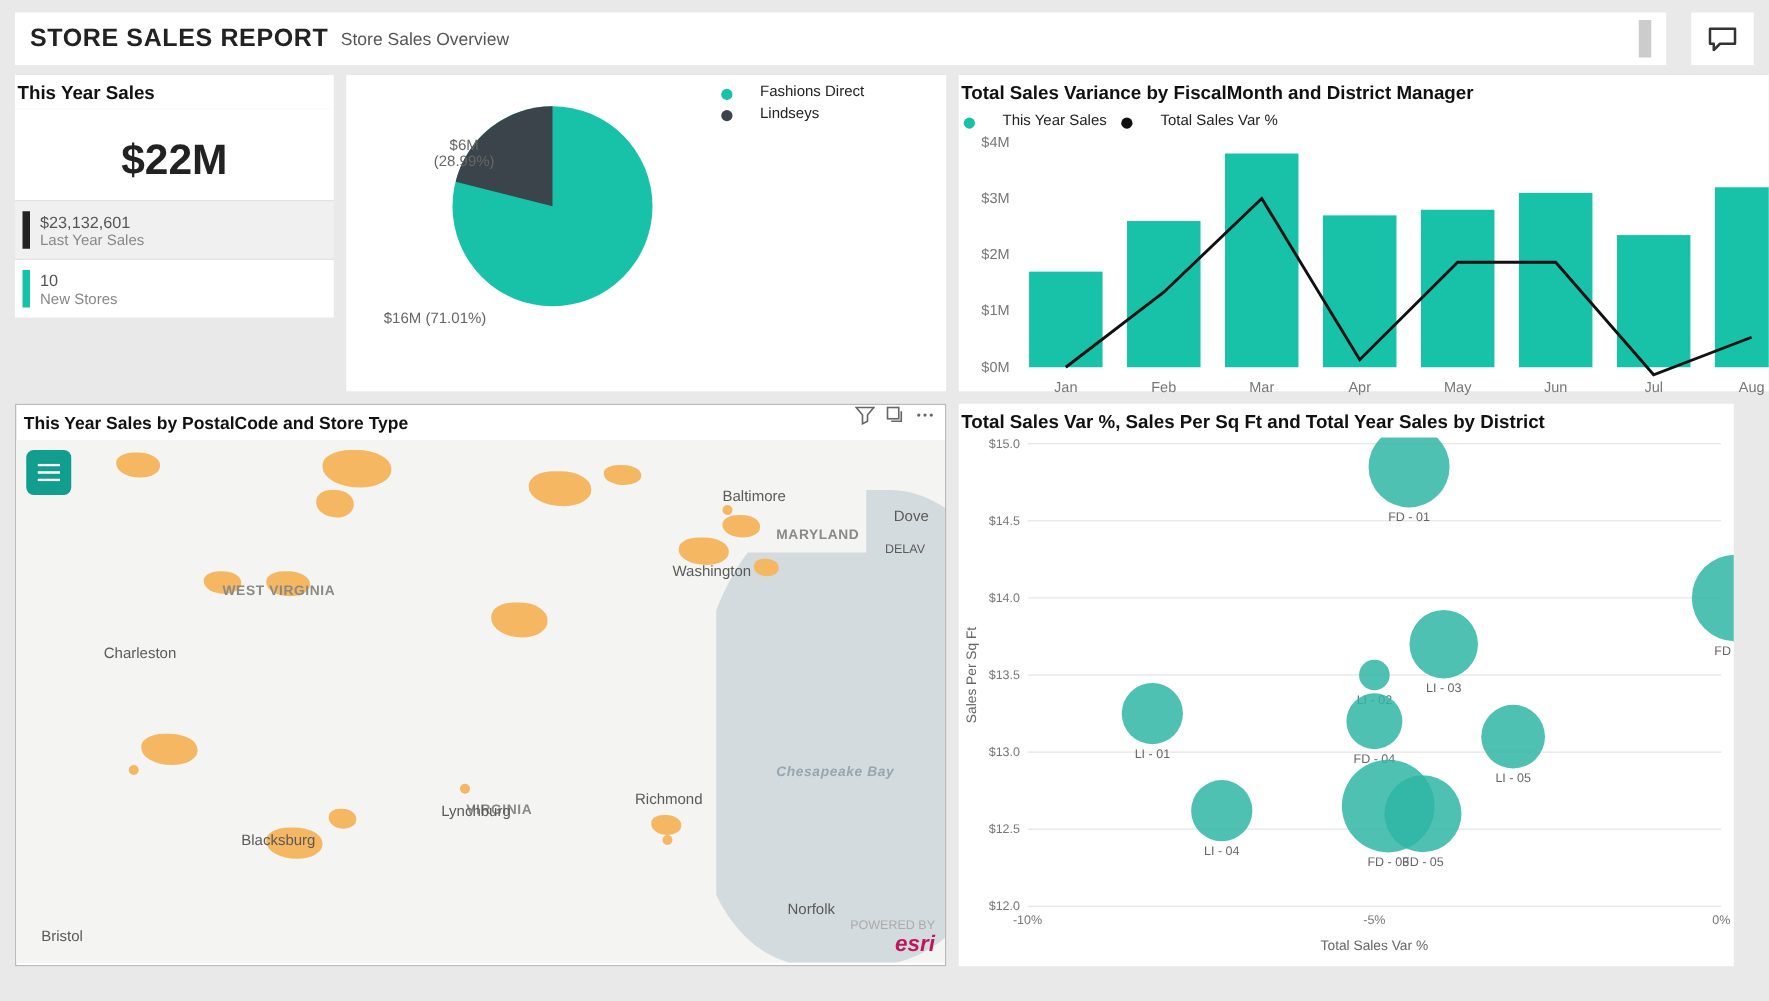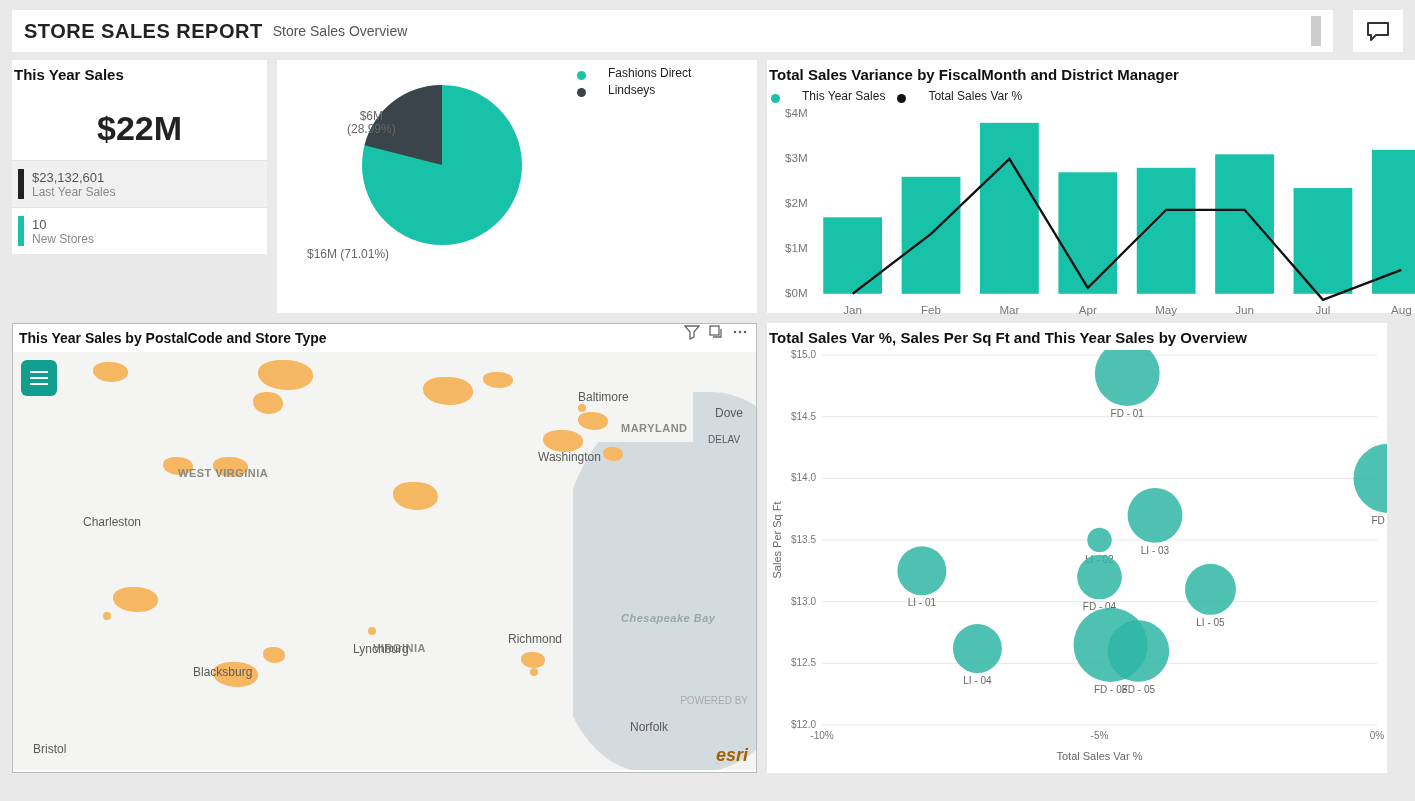--- a/index.html
+++ b/index.html
@@ -71,21 +71,21 @@
   .water{ position:absolute; background:#d4dbdf; border-radius:50% 40% 45% 35%;}
   .menu-btn{
     position:absolute; left:8px; top:8px; width:36px; height:36px;
     background:#119e8e; border-radius:6px; display:flex; align-items:center; justify-content:center;
     cursor:pointer;
   }
   .esri{
     position:absolute; right:8px; bottom:6px; color:#aaa; font-size:10px; line-height:1;
     text-align:right;
   }
-  .esri b{ font-size:18px; font-style:italic; color:#a16207; display:block;margin-top:40px;}
+  .esri b{ font-size:18px; font-style:italic; color:#be185d; display:block;}
   
   .combo{ width:720px; height:253px; }
   .combo-body{ height:205px; position:relative; }
   .svg-fill{ position:absolute; inset:0; }
   .axis-text { font-size:10px; fill:#777; }
   .tick-line { stroke:#ccc; stroke-width:.5; }
   
   .scatter{ width:620px; height:450px; }
   .scatter-body{ height:415px; position:relative; }
   .bubble-label{ font-size:10px; fill:#666; text-anchor:middle;}
@@ -279,21 +279,21 @@
             <rect x="453.4375" y="68.9375" width="50.625" height="91.0625" fill="#17c2a8"></rect>
             <text class="axis-text" x="478.75" y="177" text-anchor="middle">Jul</text>
             <rect x="520.9375" y="36" width="50.625" height="124" fill="#17c2a8"></rect>
             <text class="axis-text" x="546.25" y="177" text-anchor="middle">Aug</text>
             <polyline points="73.75,160 141.25,108.33333333333334 208.75,43.75 276.25,154.83333333333334 343.75,87.66666666666667 411.25,87.66666666666667 478.75,165.16666666666666 546.25,139.33333333333334" fill="none" stroke="#111" stroke-width="2"></polyline>
           </svg>
       </div>
     </div>
 
     <div class="card scatter">
-      <div class="card-title">Total Sales Var %, Sales Per Sq Ft and This Year Sales by Overview</div>
+      <div class="card-title">Total Sales Var %, Sales Per Sq Ft and Total Year Sales by District</div>
       <div class="scatter-body">
         <svg id="scatter-svg" class="svg-fill" viewBox="0 0 620 415">
             <text class="axis-text" x="49" y="378" text-anchor="end">$12.0</text>
             <line class="tick-line" x1="55" x2="610" y1="375" y2="375"></line>
             <text class="axis-text" x="49" y="316.3333333333333" text-anchor="end">$12.5</text>
             <line class="tick-line" x1="55" x2="610" y1="313.3333333333333" y2="313.3333333333333"></line>
             <text class="axis-text" x="49" y="254.66666666666669" text-anchor="end">$13.0</text>
             <line class="tick-line" x1="55" x2="610" y1="251.66666666666669" y2="251.66666666666669"></line>
             <text class="axis-text" x="49" y="193" text-anchor="end">$13.5</text>
             <line class="tick-line" x1="55" x2="610" y1="190" y2="190"></line>

